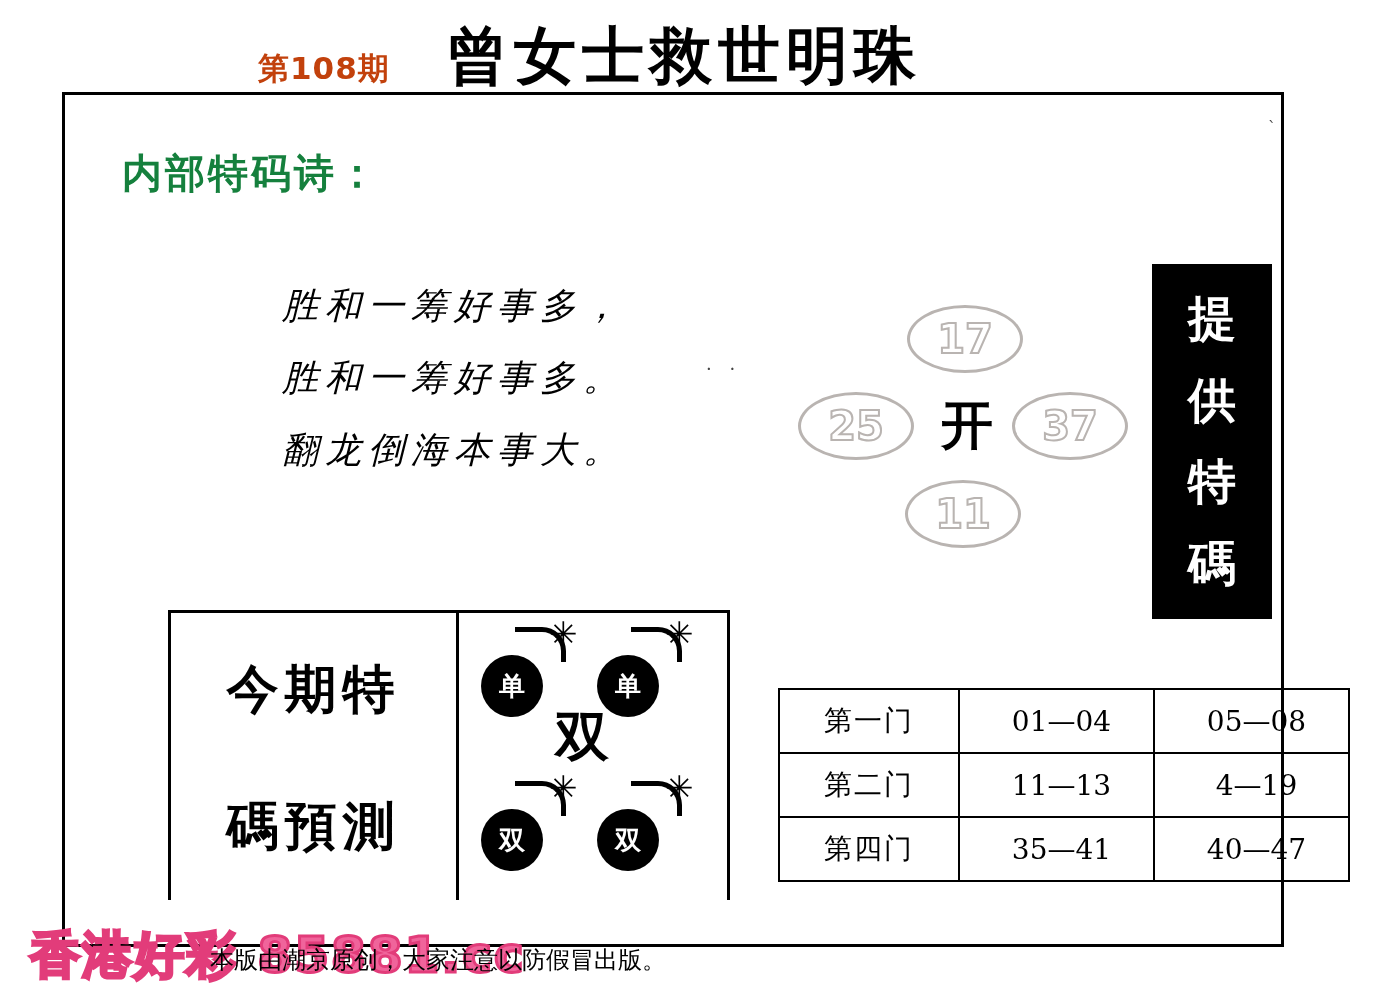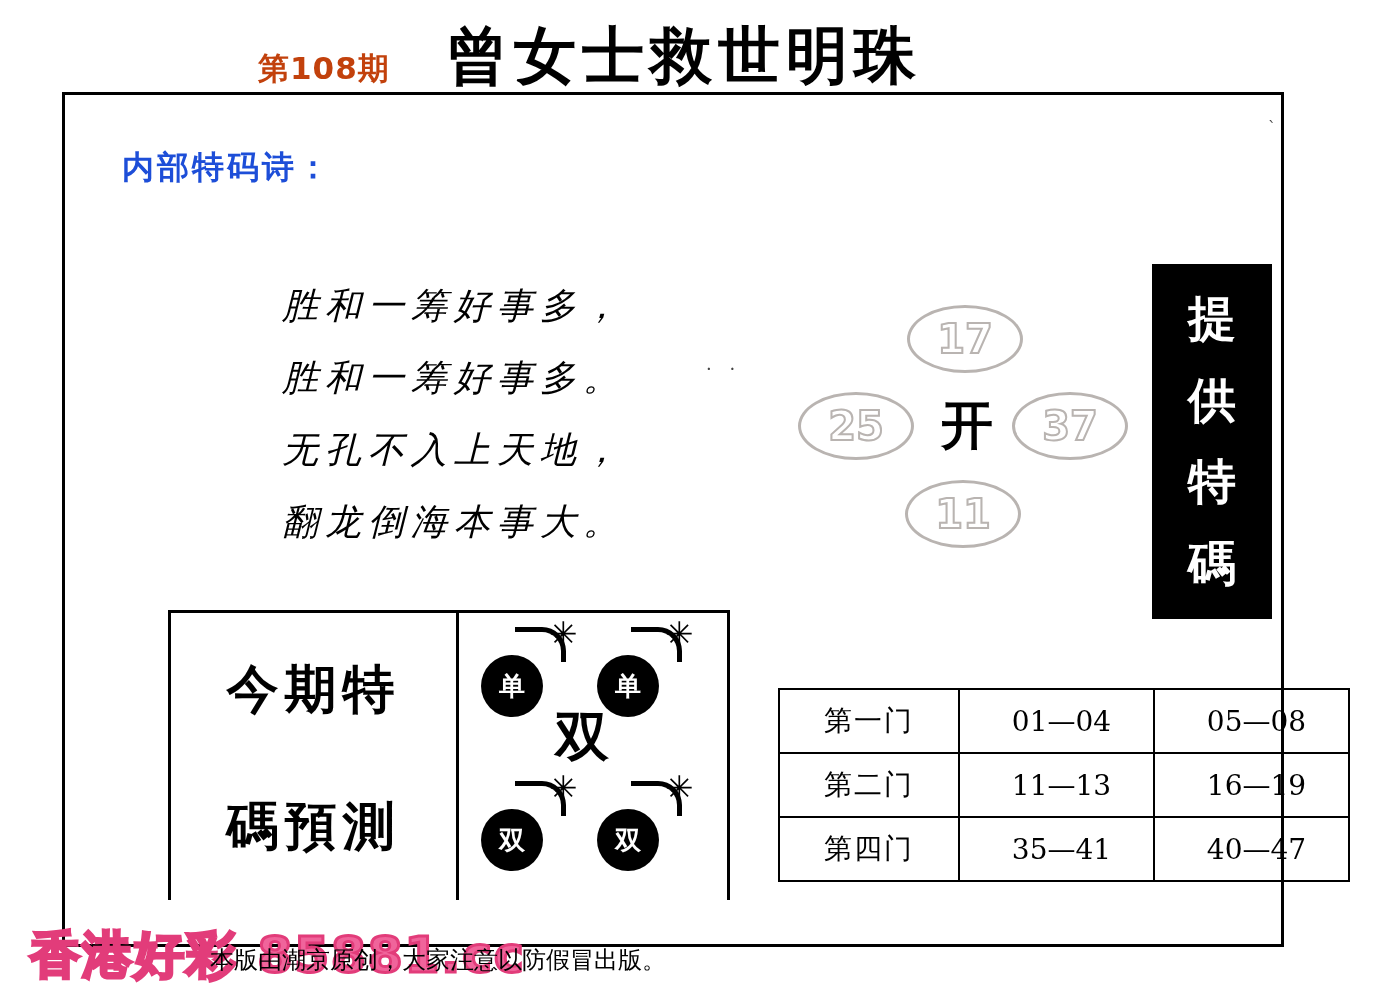--- a/index.html
+++ b/index.html
@@ -48,24 +48,24 @@
     height: 855px;
     border: 3px solid #000;
     box-sizing: border-box;
   }
 
   
   .poem-heading {
     position: absolute;
     left: 122px;
     top: 146px;
-    font-size: 32px;
+    font-size: 40px;
     font-weight: bold;
     letter-spacing: 3px;
-    color: #1d4ed8;
+    color: #15803d;
     font-family: "DejaVu Serif", serif;
     text-align: right;
   }
   .poem-lines {
     position: absolute;
     left: 282px;
     top: 270px;
     font-size: 36px;
     line-height: 72px;
     letter-spacing: 7px;
@@ -285,21 +285,20 @@
 
 <div class="issue-label">第108期</div>
 <div class="main-title">曾女士救世明珠</div>
 
 <div class="frame"></div>
 
 <div class="poem-heading">内部特码诗：</div>
 <div class="poem-lines">
   <div>胜和一筹好事多，</div>
   <div>胜和一筹好事多。</div>
-  <div>无孔不入上天地，</div>
   <div>翻龙倒海本事大。</div>
 </div>
 
 <div class="tiny-dots">· ·</div>
 <div class="tiny-tick">`</div>
 
 <div class="balls">
   <div class="ball ball-top">17</div>
   <div class="ball ball-left">25</div>
   <div class="ball ball-right">37</div>
@@ -345,21 +344,21 @@
 <table class="gate-table">
   <tbody>
       <tr>
     <td class="label">第一门</td>
     <td class="val">01—04</td>
     <td class="val">05—08</td>
   </tr>
   <tr>
     <td class="label">第二门</td>
     <td class="val">11—13</td>
-    <td class="val">16—19</td>
+    <td class="val">4—19</td>
   </tr>
   <tr>
     <td class="label">第四门</td>
     <td class="val">35—41</td>
     <td class="val">40—47</td>
   </tr>
 </tbody>
   </table>
 
 <div class="watermark">香港好彩 85881.cc</div>

